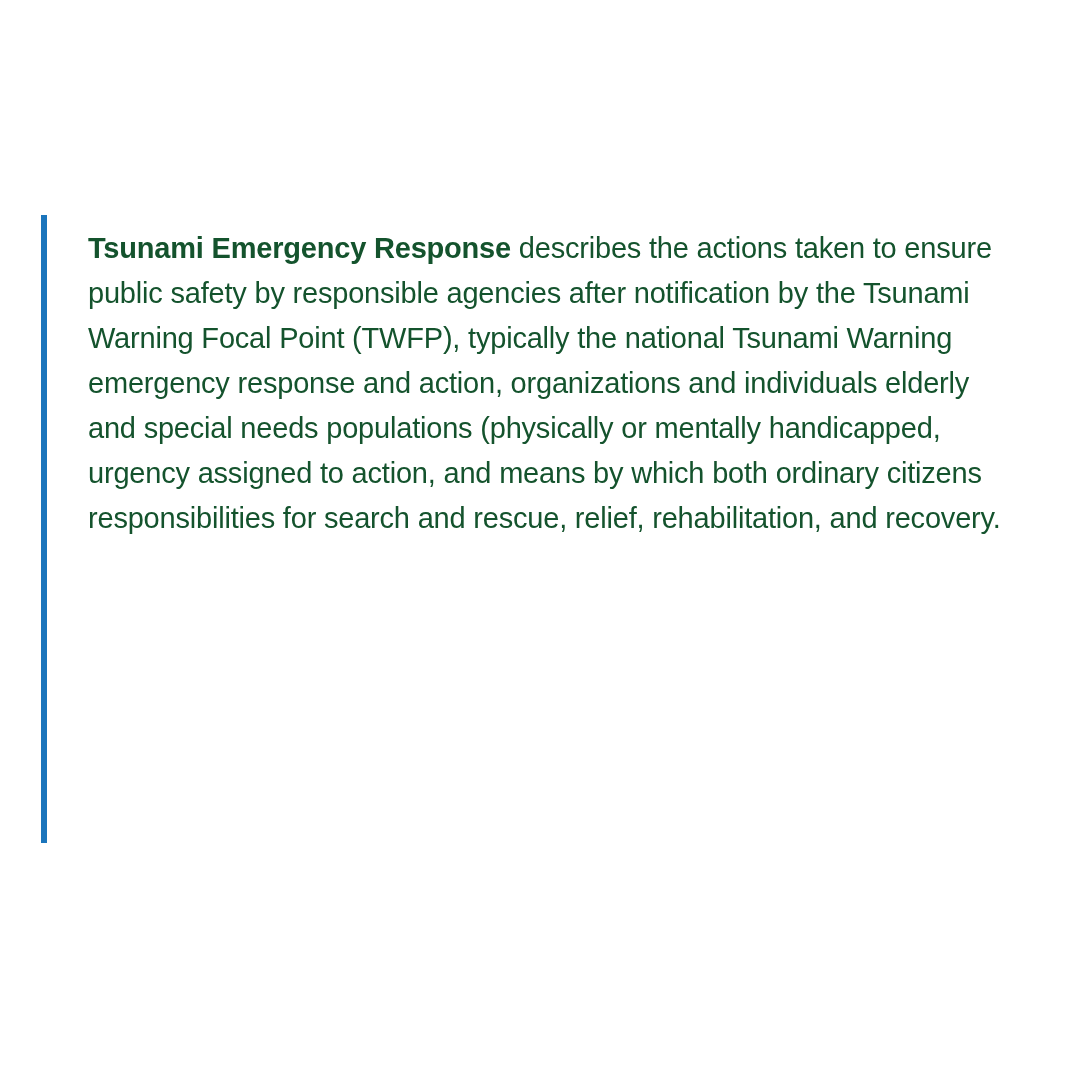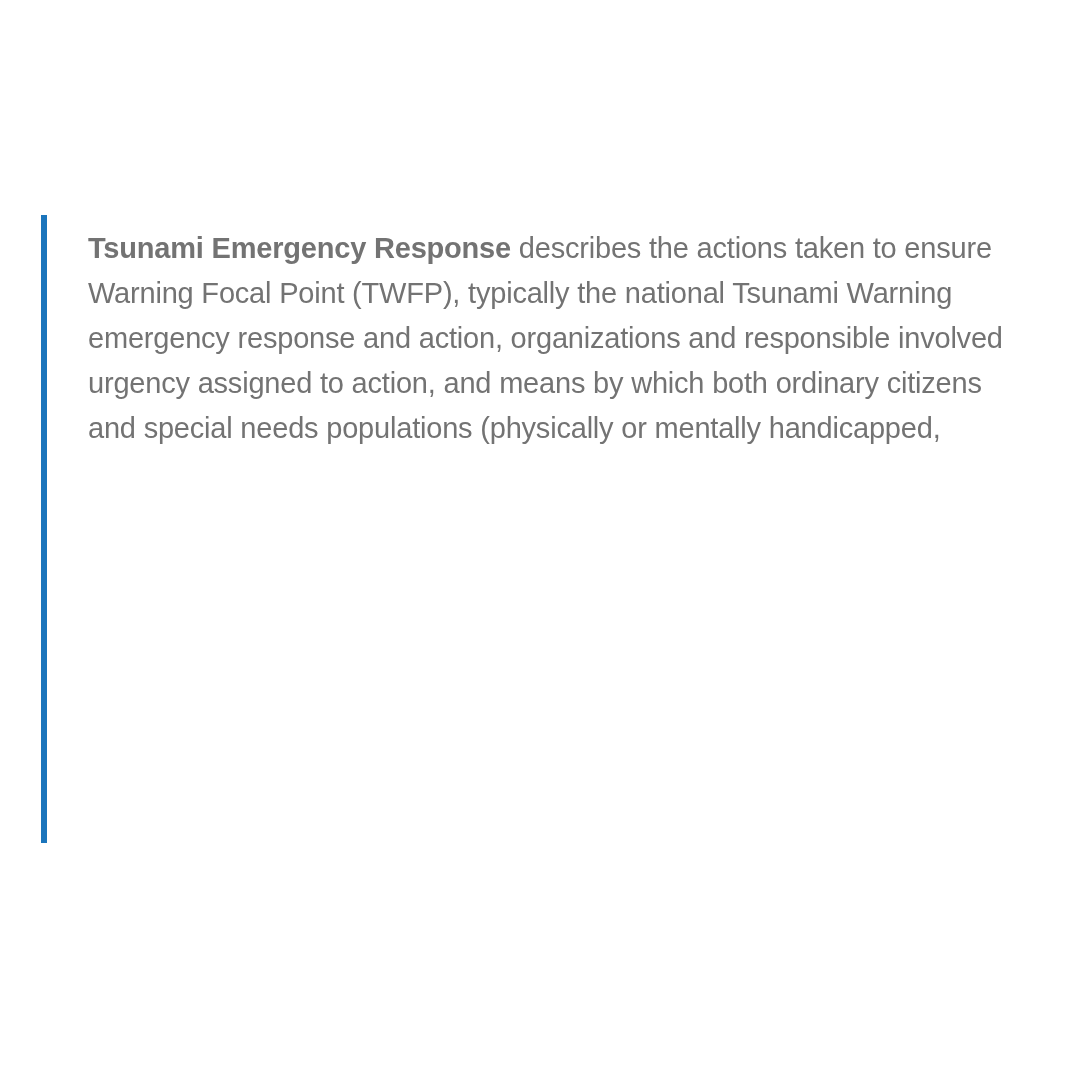--- a/index.html
+++ b/index.html
@@ -27,21 +27,21 @@
     top: 215px;
     width: 6px;
     height: 628px;
     background: #1b75bc;
   }
   .paragraph {
     position: absolute;
     left: 88px;
     top: 226px;
     width: 965px;
-    color: #737373;
+    color: #14532d;
     font-size: 29px;
     line-height: 45px;
     letter-spacing: -0.2px;
     font-weight: 400;
   }
   .paragraph .line {
     white-space: nowrap;
     height: 45px;
   }
   .paragraph .lead {
@@ -50,19 +50,21 @@
 </style>
 </head>
 <body>
 
 <div class="canvas">
 
   <div class="accent-bar"></div>
 
   <div class="paragraph">
     <div class="line"><span class="lead">Tsunami Emergency Response</span><span> describes the actions taken to ensure</span></div>
+    <div class="line">public safety by responsible agencies after notification by the Tsunami</div>
     <div class="line">Warning Focal Point (TWFP), typically the national Tsunami Warning</div>
-    <div class="line">emergency response and action, organizations and responsible involved</div>
+    <div class="line">emergency response and action, organizations and individuals elderly</div>
+    <div class="line">and special needs populations (physically or mentally handicapped,</div>
     <div class="line">urgency assigned to action, and means by which both ordinary citizens</div>
-    <div class="line">and special needs populations (physically or mentally handicapped,</div>
+    <div class="line">responsibilities for search and rescue, relief, rehabilitation, and recovery.</div>
   </div>
 
 </div>
 
 </body></html>

